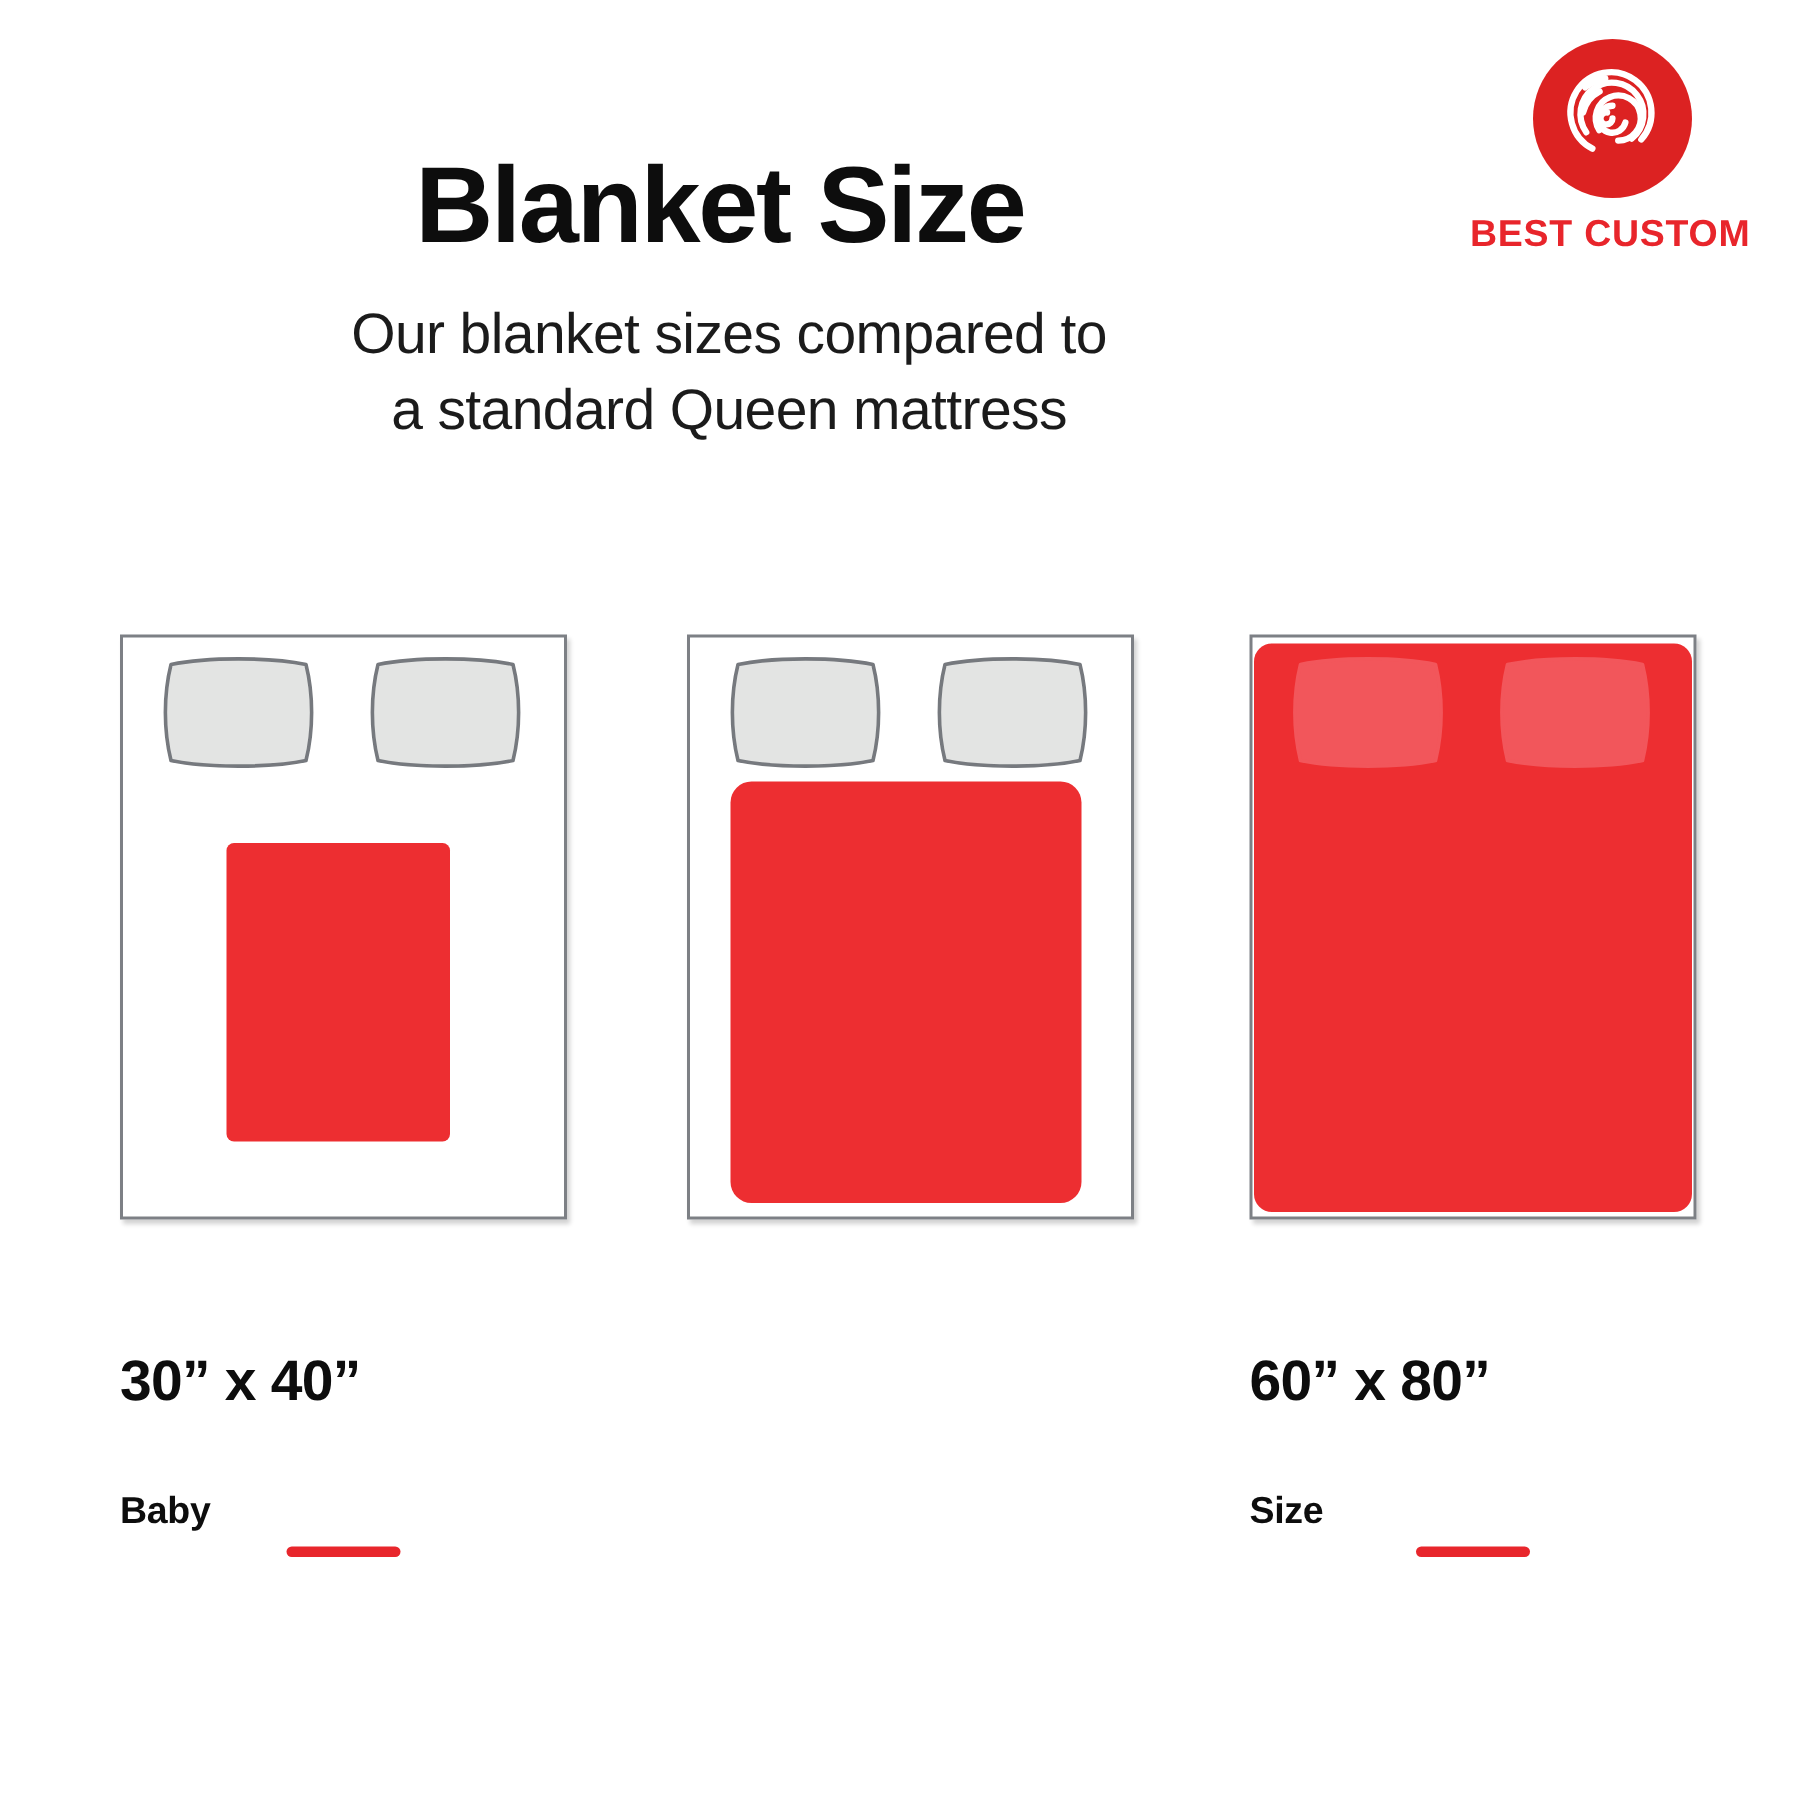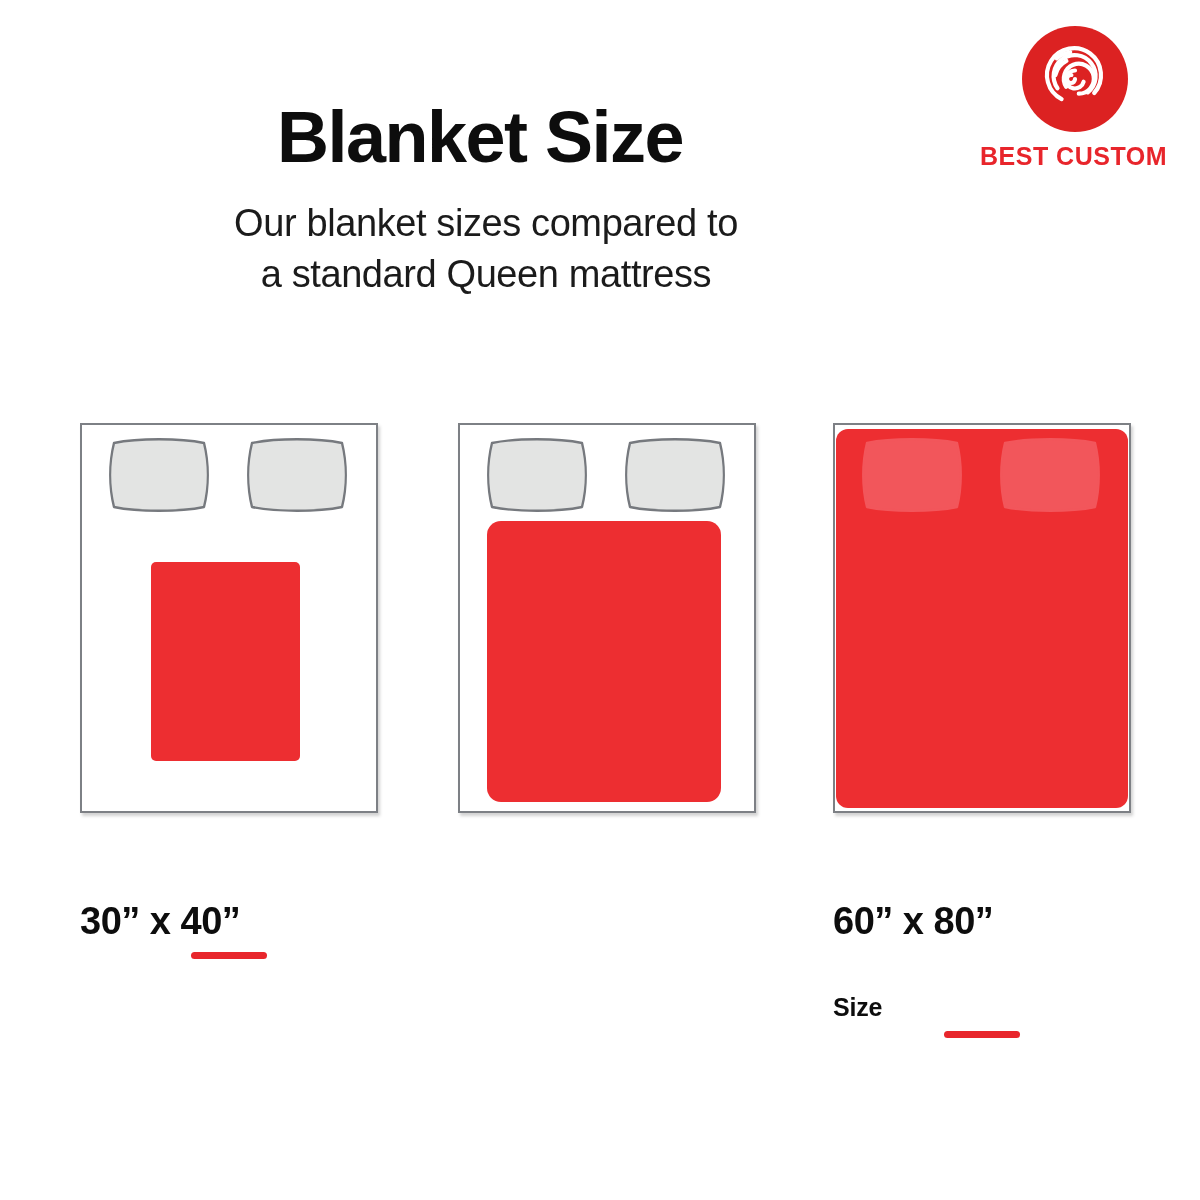--- a/index.html
+++ b/index.html
@@ -186,20 +186,21 @@
       </svg>
     </div>
   </div>
 
 </div>
 
 <div class="captions">
 
   <div class="cap c0">
     <div class="cap-dims">30” x 40”</div>
+    <div class="cap-name">Baby</div>
     <div class="cap-rule"></div>
   </div>
 
 
   <div class="cap c2">
     <div class="cap-dims">60” x 80”</div>
     <div class="cap-name">Size</div>
     <div class="cap-rule"></div>
   </div>
 

